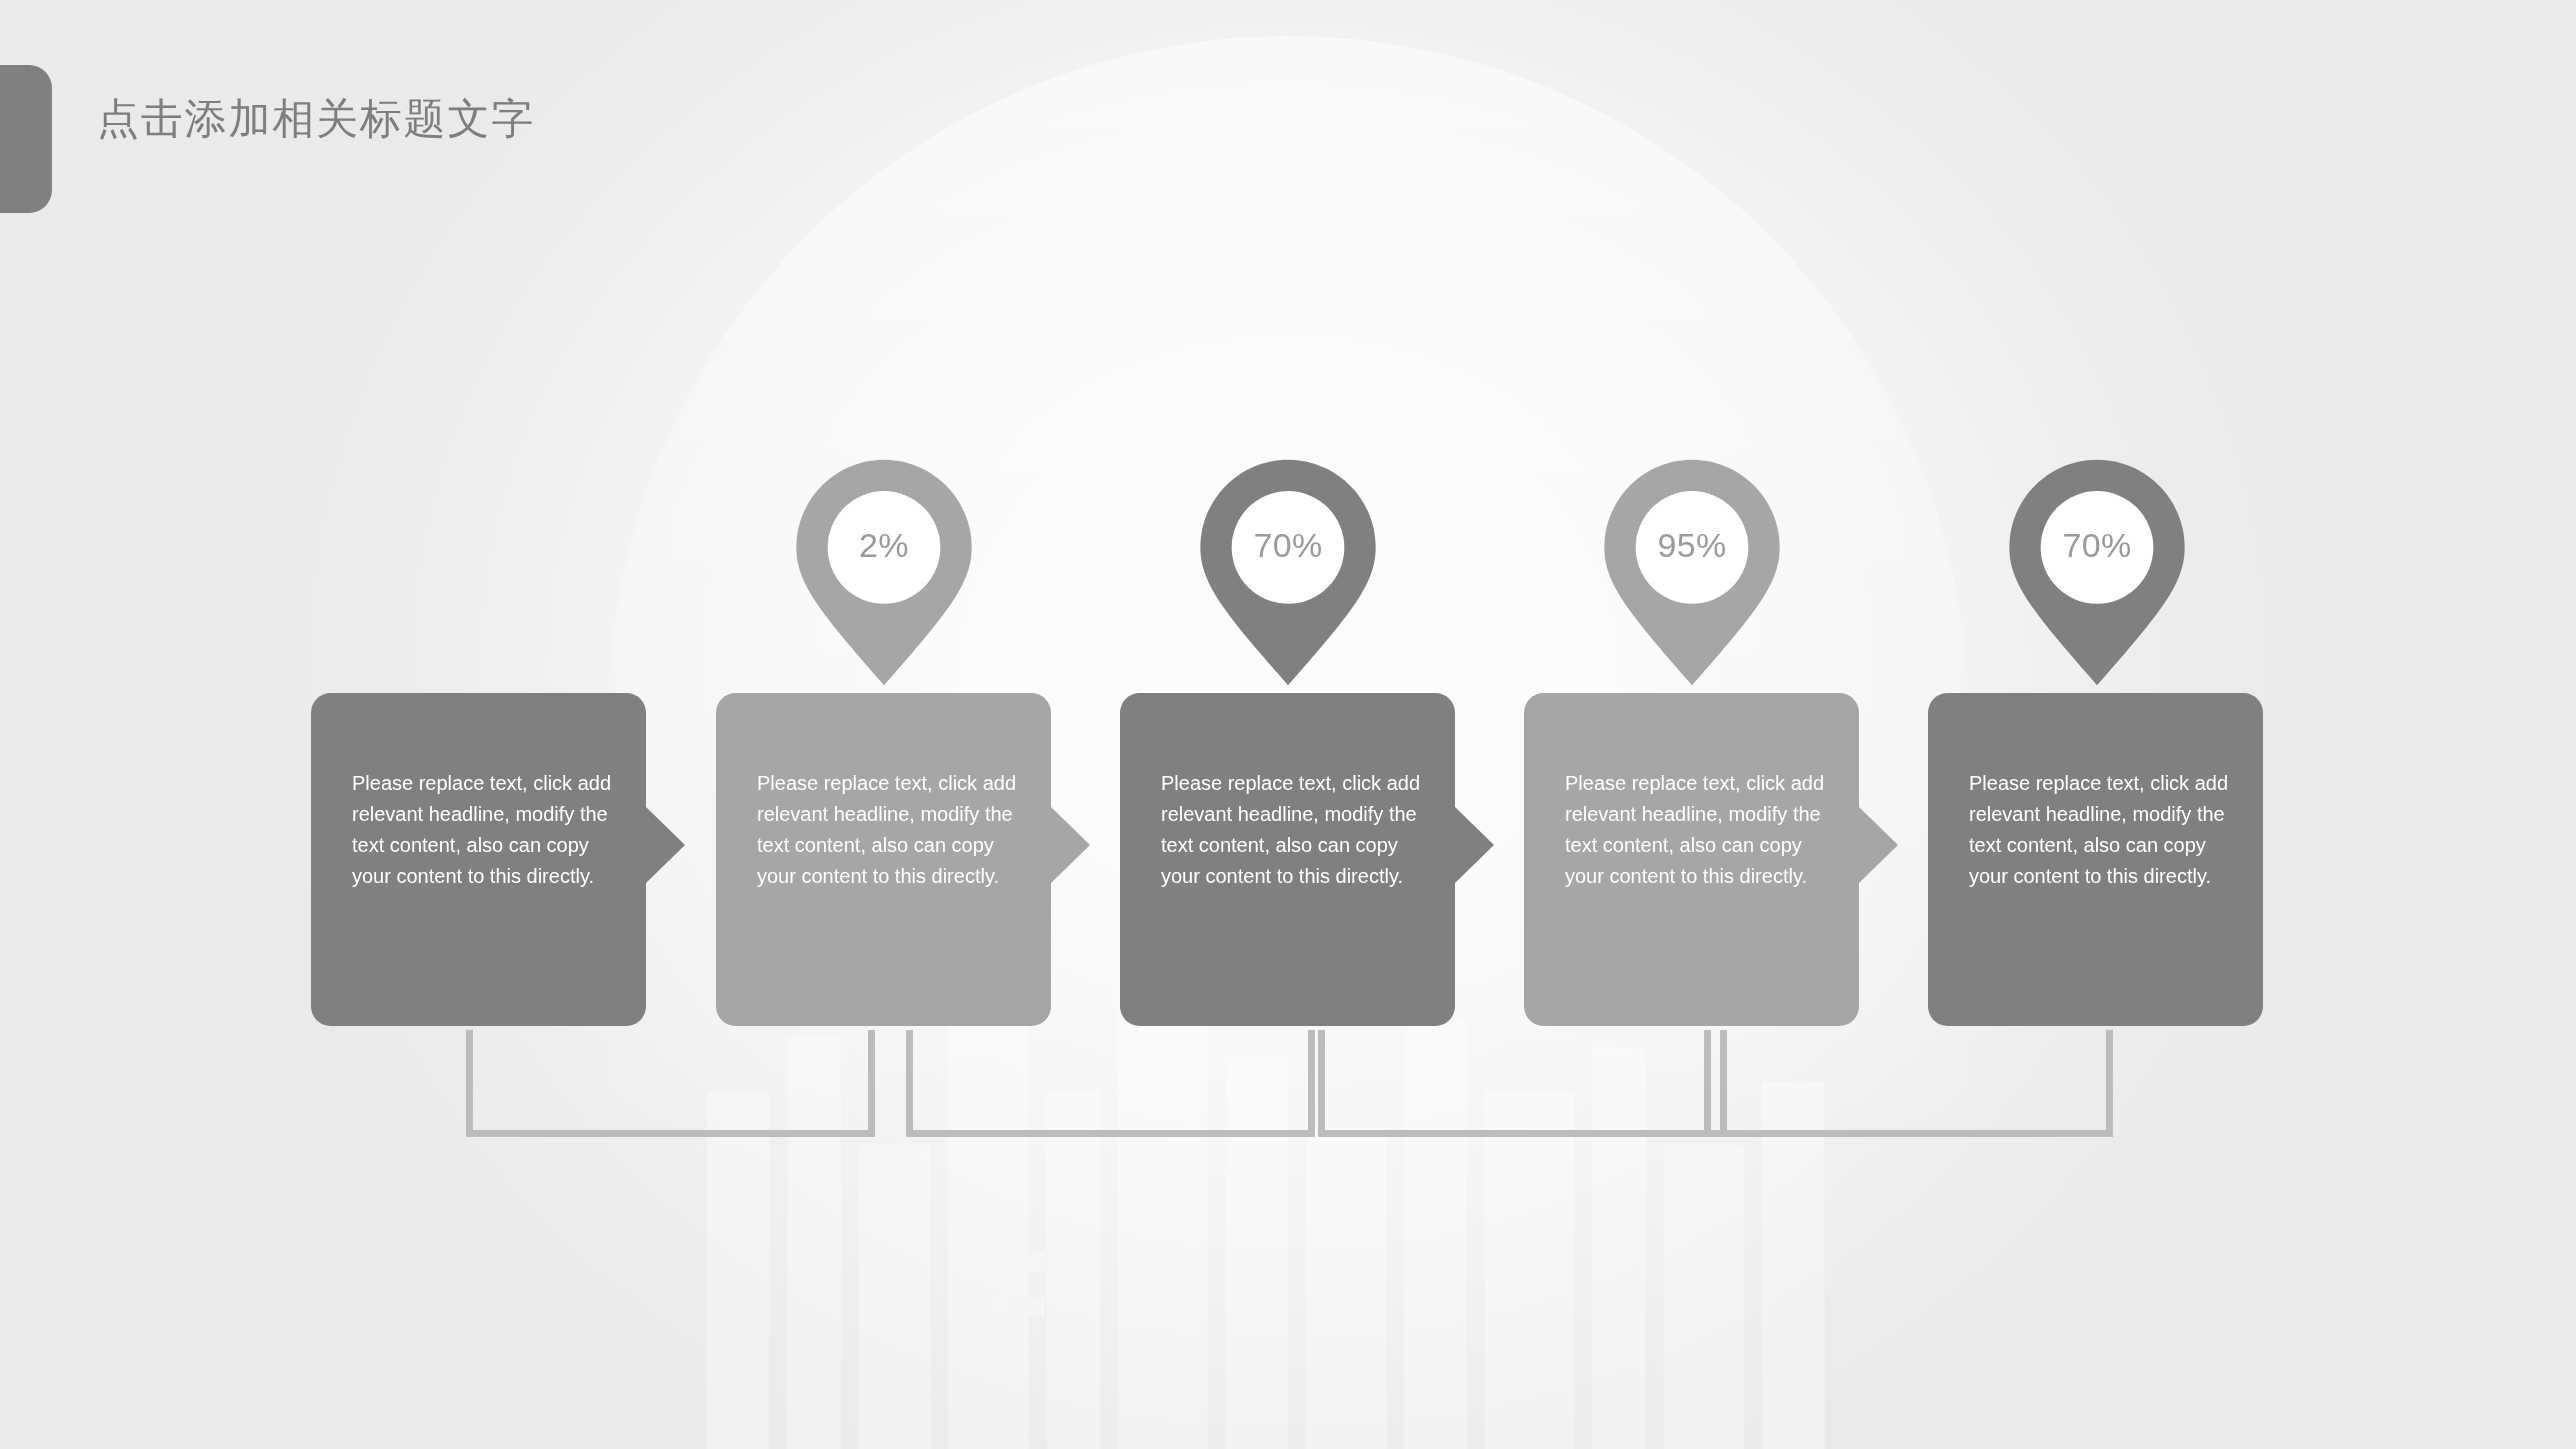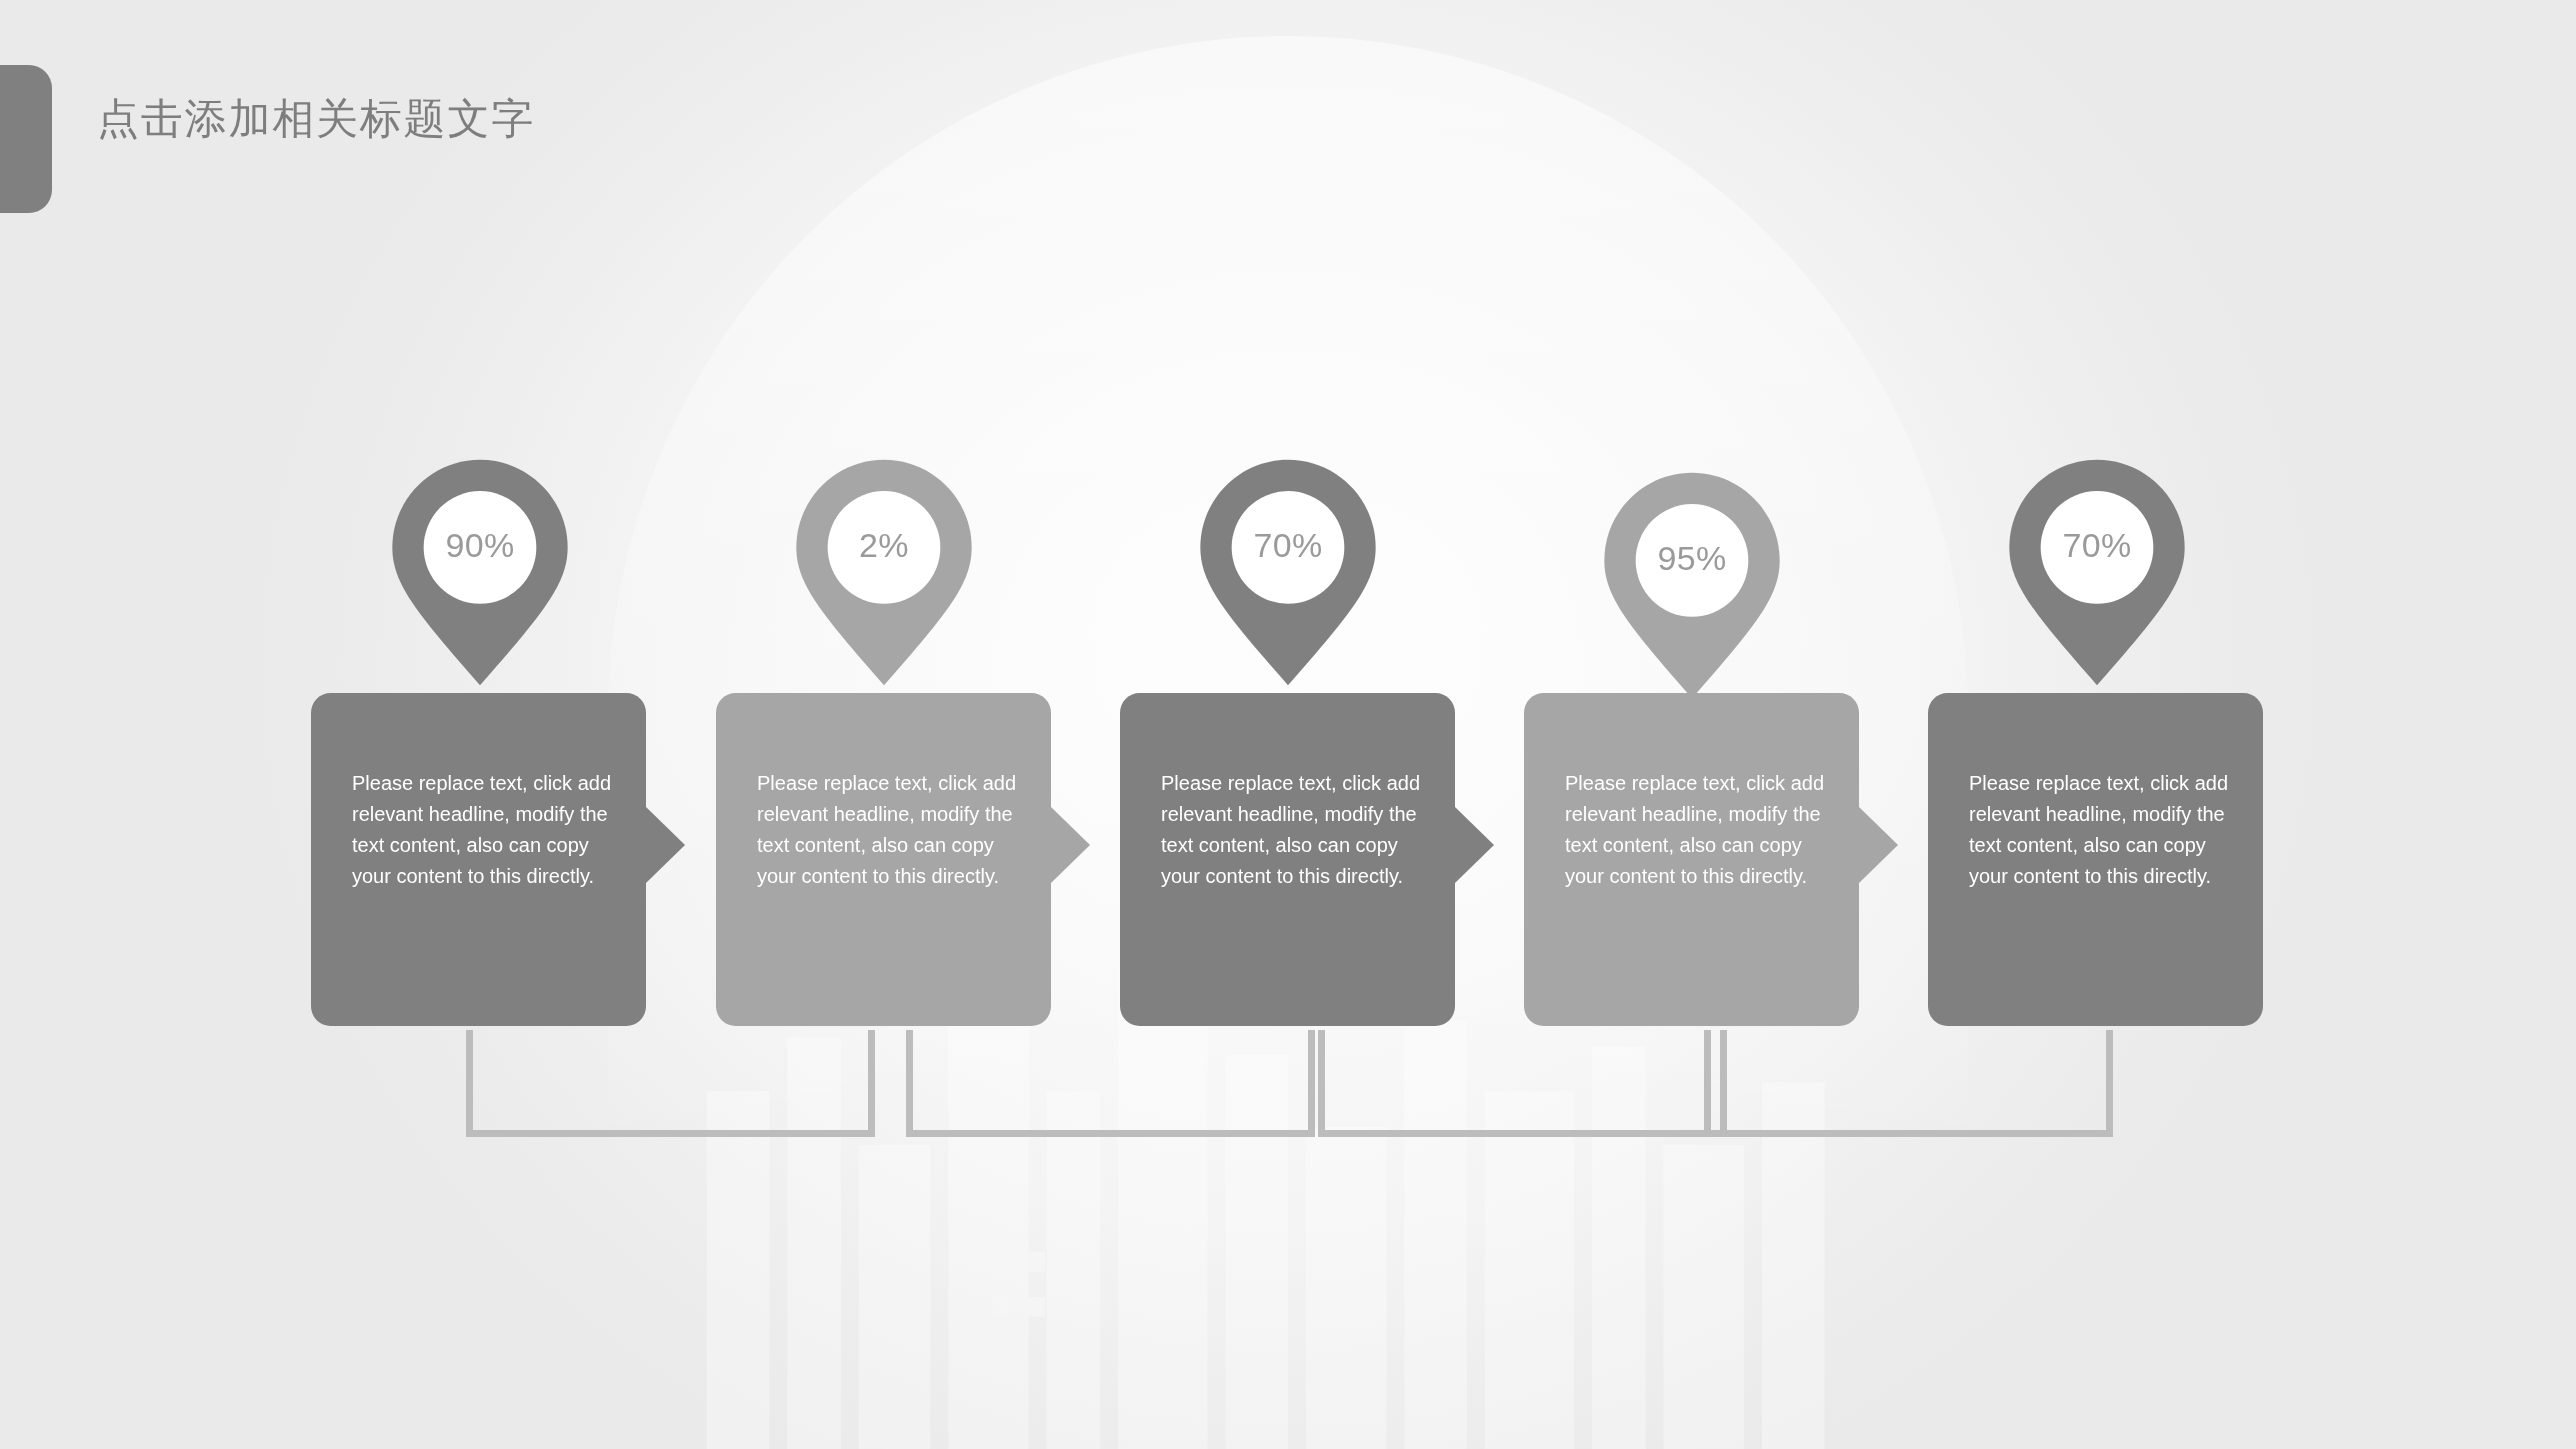--- a/index.html
+++ b/index.html
@@ -167,27 +167,20 @@
   <div class="header-tab"></div>
   <div class="page-title">点击添加相关标题文字</div>
 
   <div class="stage">
 
     <div class="bracket" style="left:466px; top:1030px; width:409px; height:107px;"></div>
     <div class="bracket" style="left:906px; top:1030px; width:409px; height:107px;"></div>
     <div class="bracket" style="left:1318px; top:1030px; width:409px; height:107px;"></div>
     <div class="bracket" style="left:1704px; top:1030px; width:409px; height:107px;"></div>
 
-    <div class="pin" style="left:385px; top:458px;">
-      <svg viewBox="0 0 212 256">
-        <path d="M106 2 C52 2 8 46 8 100 C8 140 34 172 106 254 C178 172 204 140 204 100 C204 46 160 2 106 2 Z" fill="#808080"></path>
-        <circle cx="106" cy="100" r="63" fill="#ffffff"></circle>
-      </svg>
-      <div class="pin-label">90%</div>
-    </div>
     <div class="card" style="left:311px; top:693px; background:#808080;">
       <div class="card-arrow" style="border-left-color:#808080;"></div>
       <div class="card-text">Please replace text, click add relevant headline, modify the text content, also can copy your content to this directly.</div>
     </div>
 
     <div class="pin" style="left:789px; top:458px;">
       <svg viewBox="0 0 212 256">
         <path d="M106 2 C52 2 8 46 8 100 C8 140 34 172 106 254 C178 172 204 140 204 100 C204 46 160 2 106 2 Z" fill="#a6a6a6"></path>
         <circle cx="106" cy="100" r="63" fill="#ffffff"></circle>
       </svg>
@@ -203,21 +196,21 @@
         <path d="M106 2 C52 2 8 46 8 100 C8 140 34 172 106 254 C178 172 204 140 204 100 C204 46 160 2 106 2 Z" fill="#808080"></path>
         <circle cx="106" cy="100" r="63" fill="#ffffff"></circle>
       </svg>
       <div class="pin-label">70%</div>
     </div>
     <div class="card" style="left:1120px; top:693px; background:#808080;">
       <div class="card-arrow" style="border-left-color:#808080;"></div>
       <div class="card-text">Please replace text, click add relevant headline, modify the text content, also can copy your content to this directly.</div>
     </div>
 
-    <div class="pin" style="left:1597px; top:471px;text-decoration:underline;">
+    <div class="pin" style="left:1597px; top:458px;text-decoration:underline;">
       <svg viewBox="0 0 212 256">
         <path d="M106 2 C52 2 8 46 8 100 C8 140 34 172 106 254 C178 172 204 140 204 100 C204 46 160 2 106 2 Z" fill="#a6a6a6"></path>
         <circle cx="106" cy="100" r="63" fill="#ffffff"></circle>
       </svg>
       <div class="pin-label">95%</div>
     </div>
     <div class="card" style="left:1524px; top:693px; background:#a6a6a6;">
       <div class="card-arrow" style="border-left-color:#a6a6a6;"></div>
       <div class="card-text">Please replace text, click add relevant headline, modify the text content, also can copy your content to this directly.</div>
     </div>

